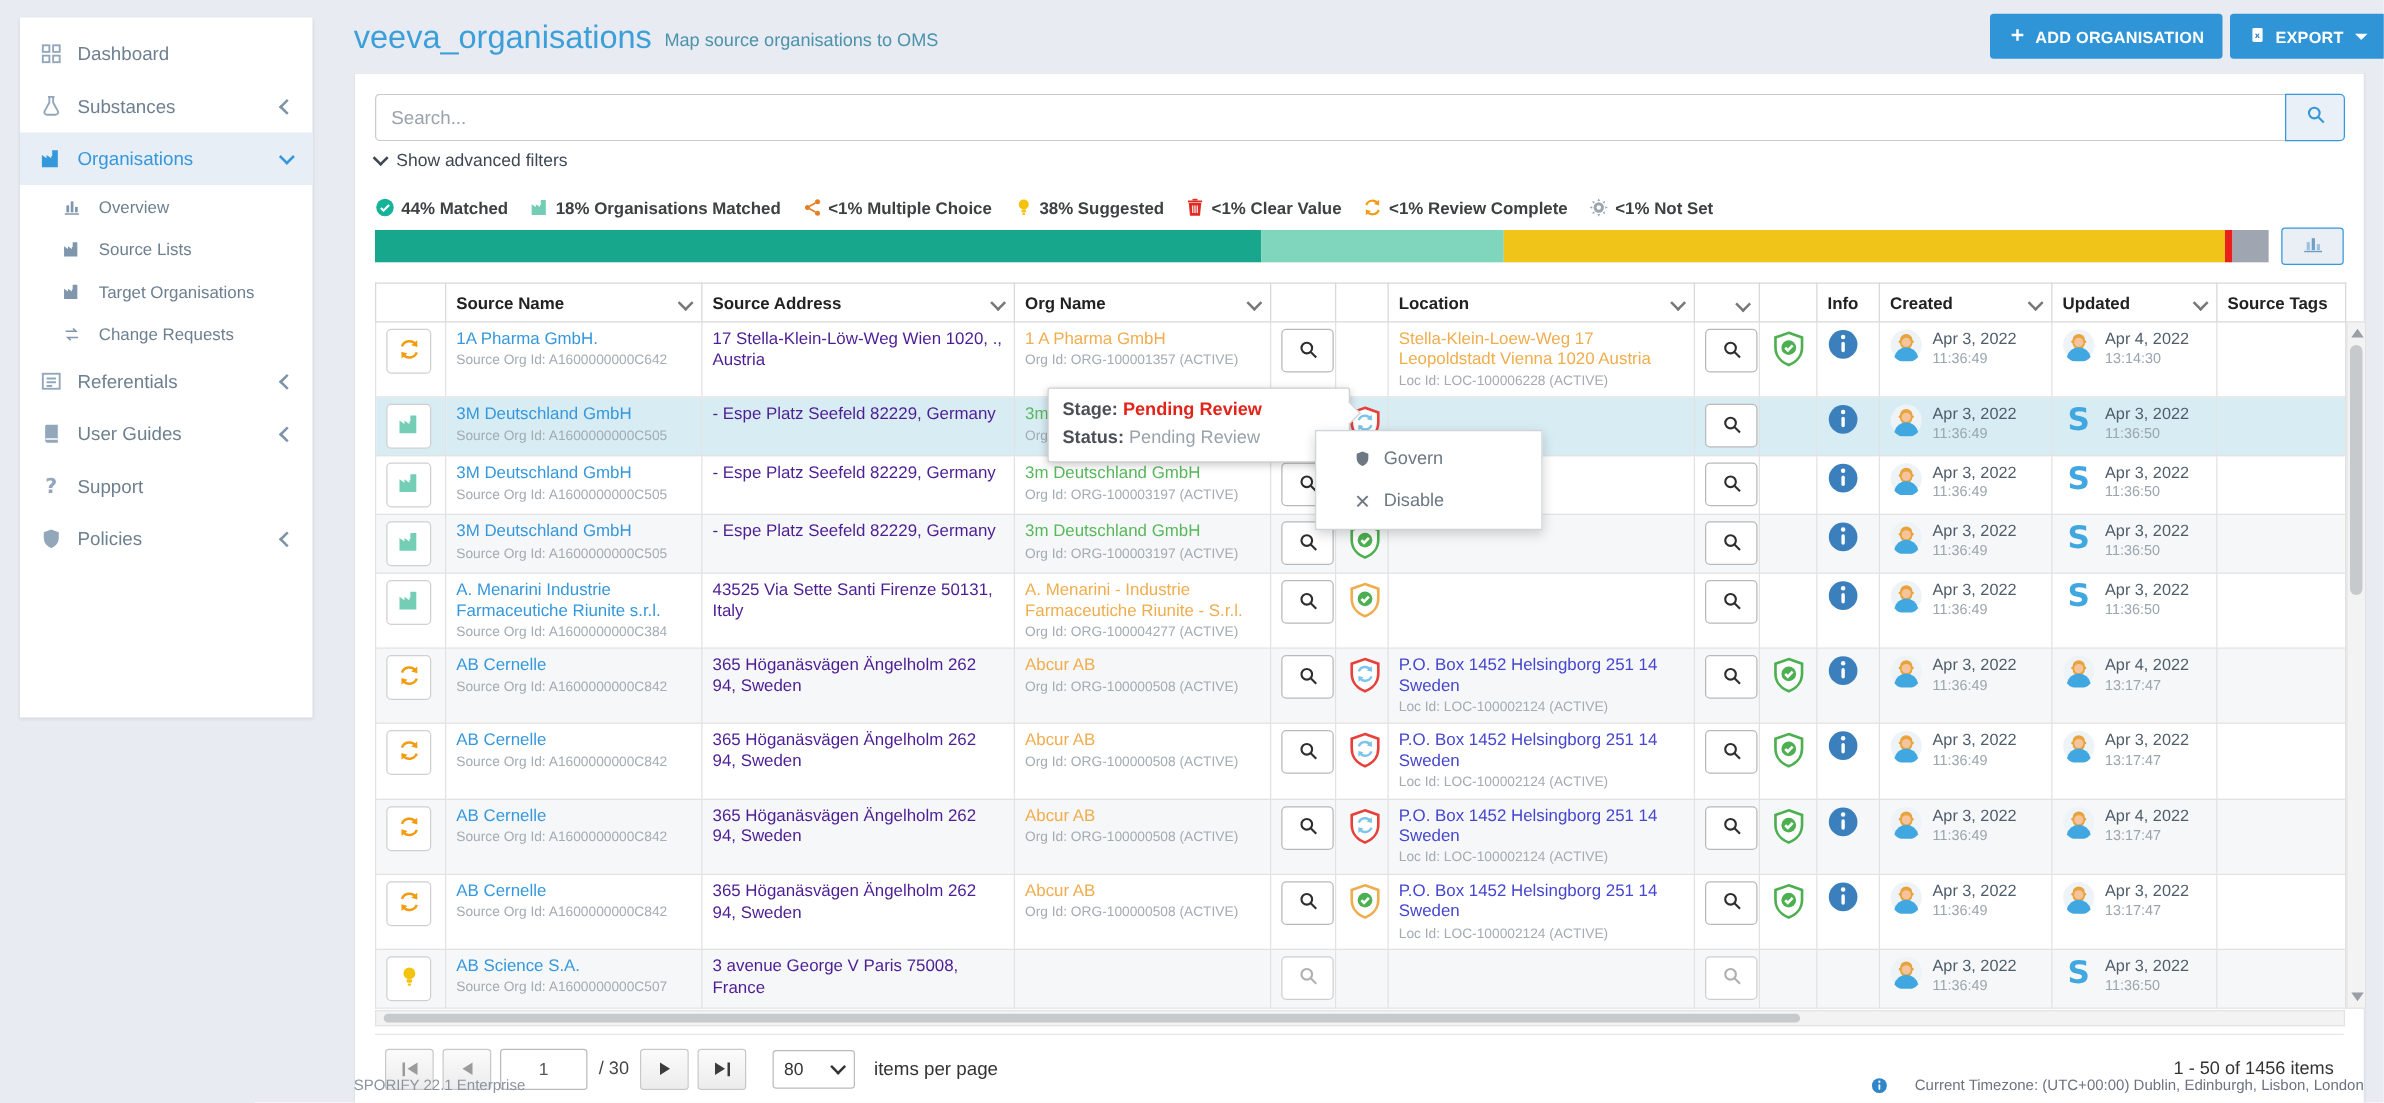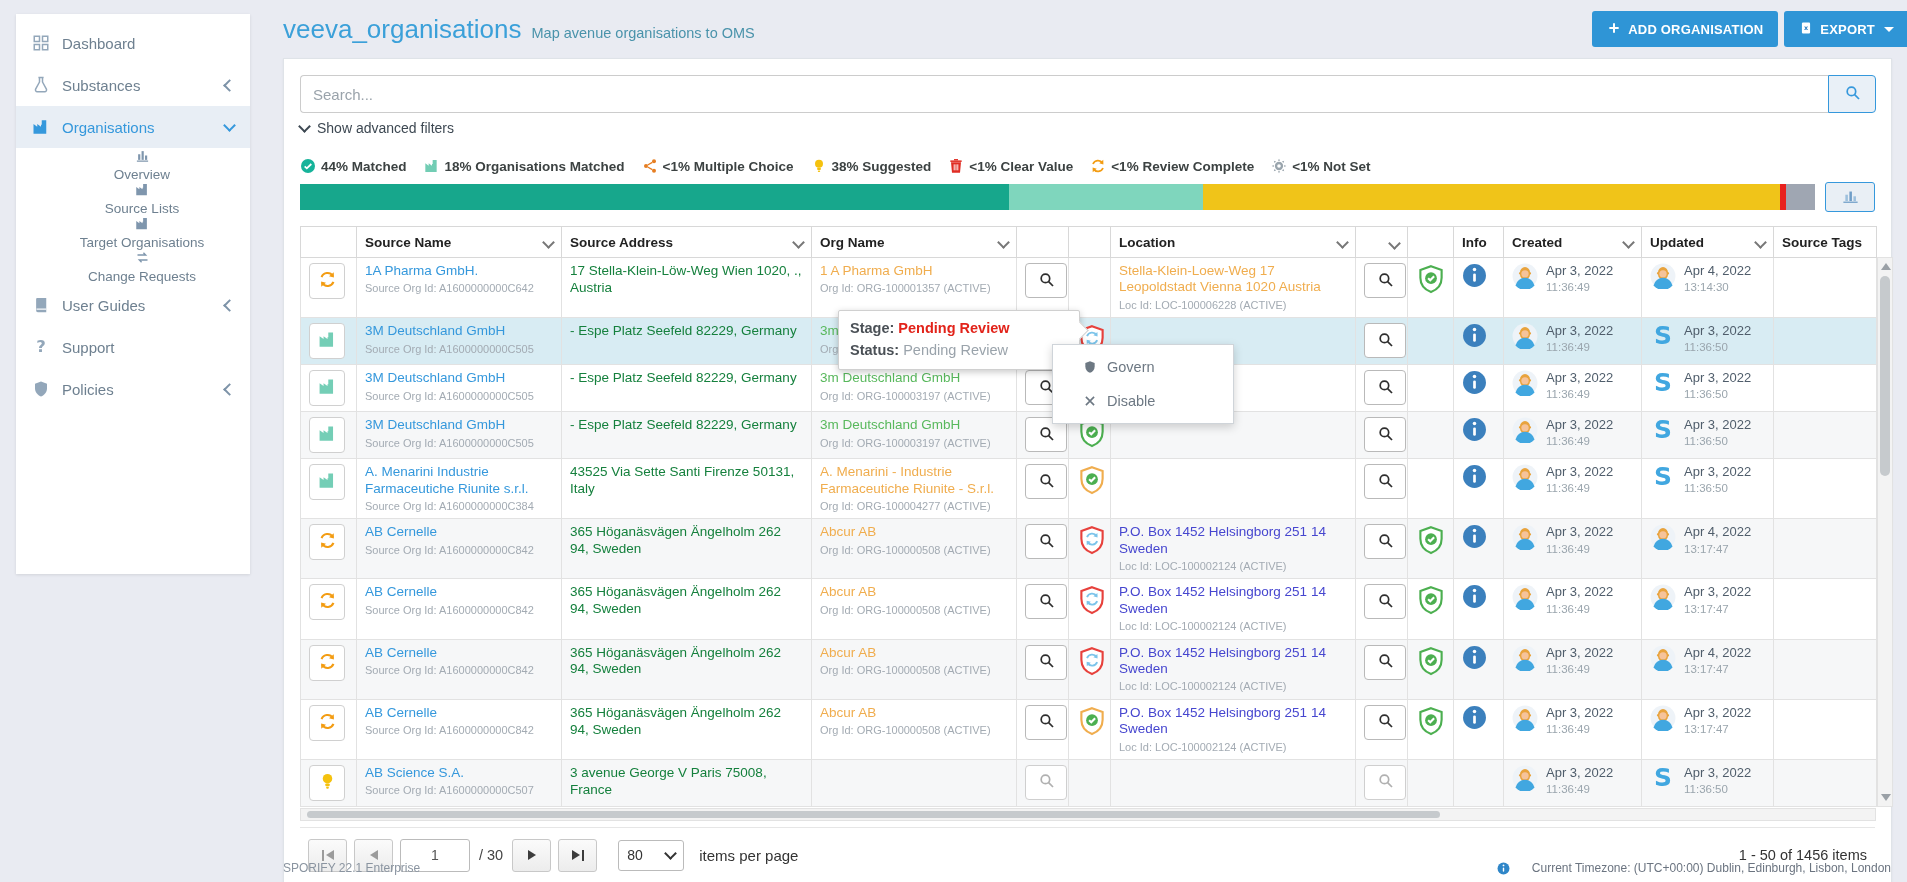--- a/index.html
+++ b/index.html
@@ -1,21 +1,21 @@
 <!DOCTYPE html>
 <html><head>
 <meta charset="utf-8">
 <style>
   html,body{margin:0;padding:0;}
   body{width:1907px;height:882px;overflow:hidden;background:#e9ebf2;font-family:"Liberation Sans",sans-serif;color:#333;position:relative;}
   .app{display:flex;padding-left:16px;}
   
   .sidebar{width:234px;flex:none;margin-top:14px;height:560px;background:#fff;box-shadow:0 1px 3px rgba(0,0,0,.10);padding-top:8px;box-sizing:border-box;}
   .side-item{display:flex;align-items:center;height:42px;padding:0 16px;gap:12px;color:#6e8090;font-size:15px;cursor:pointer;}
-  .side-item.sub{height:34px;padding-left:34px;font-size:13.5px;gap:4px;flex-direction:column;}
+  .side-item.sub{height:34px;padding-left:34px;font-size:13.5px;gap:14px;}
   .side-item.active{background:#e8eef5;color:#3598dc;}
   .si-icon{width:18px;height:18px;flex:none;display:inline-flex;}
   .side-item.sub .si-icon{width:15px;height:15px;}
   .si-icon svg{width:100%;height:100%;}
   .si-label{flex:1;white-space:nowrap;}
   .chev{width:7px;height:7px;flex:none;}
   .chev.left{border-left:2px solid #7d93a8;border-bottom:2px solid #7d93a8;transform:rotate(45deg);}
   .chev.down{border-right:2px solid #3598dc;border-bottom:2px solid #3598dc;transform:rotate(45deg);margin-top:-3px;}
   
   .main{flex:none;width:1626px;margin-left:33px;}
@@ -48,21 +48,21 @@
   .table-zone{margin-top:14px;position:relative;width:1593px;}
   table{border-collapse:collapse;table-layout:fixed;width:1576px;}
   th{border:1px solid #d8d8d8;padding:7px 8px;text-align:left;font-size:13.5px;color:#222;background:#fff;height:16px;}
   th .sort-chev{float:right;width:7px;height:7px;border-right:2px solid #777;border-bottom:2px solid #777;transform:rotate(45deg);margin-top:3px;}
   td{border:1px solid #e2e2e2;padding:5px 8px;vertical-align:top;font-size:13.5px;}
   tr.even td{background:#f6f7f8;}
   tr.hl td{background:#d8ecf3;}
   .link{line-height:1.22;}
   .c-blue{color:#3598dc;} .c-orange{color:#f0ad4e;} .c-green{color:#58b85c;} .c-purple{color:#4646cf;}
   .sub-id{font-size:11px;color:#a3abb3;margin-top:3px;line-height:1.2;}
-  .addr{color:#15803d;line-height:1.25;}
+  .addr{color:#4c1d95;line-height:1.25;}
   .row-icon-btn{width:34px;height:34px;border:1px solid #d0d0d0;border-radius:4px;background:#fff;display:flex;align-items:center;justify-content:center;cursor:pointer;}
   .row-icon-btn svg{width:19px;height:19px;}
   .q-btn{width:40px;height:33px;border:1px solid #b9b9b9;border-radius:4px;background:#fff;display:flex;align-items:center;justify-content:center;cursor:pointer;}
   .q-btn svg{width:17px;height:17px;}
   .q-btn.muted{border-color:#cfcfcf;}
   .shield-st{width:30px;height:32px;display:inline-flex;}
   .shield-st svg{width:100%;height:100%;}
   .info-ic{width:25px;height:25px;display:inline-flex;cursor:pointer;}
   .info-ic svg{width:100%;height:100%;}
   .date-cell{display:flex;gap:8px;align-items:flex-start;}
@@ -175,20 +175,30 @@
         <span class="si-icon">
           <svg viewBox="0 0 24 24" fill="none" stroke="#7f96ad" stroke-width="2.2">
             <path d="M4 8h13l-3.5-3.5M20 16H7l3.5 3.5"></path>
           </svg>
         </span>
         <span class="si-label">Change Requests</span>
       </div>
       <div class="side-item">
         <span class="si-icon">
           <svg viewBox="0 0 24 24">
+            <rect x="3" y="4" width="18" height="16" fill="none" stroke="#93a7ba" stroke-width="2"></rect>
+            <path d="M7 9h10M7 13h10M7 17h6" stroke="#93a7ba" stroke-width="2"></path>
+          </svg>
+        </span>
+        <span class="si-label">Referentials</span>
+        <span class="chev left"></span>
+      </div>
+      <div class="side-item">
+        <span class="si-icon">
+          <svg viewBox="0 0 24 24">
             <path d="M6 2.5h13v19H7.8A2.3 2.3 0 0 1 5.5 19V4A1.5 1.5 0 0 1 7 2.5z" fill="#93a7ba"></path>
             <path d="M6 17.5h13" stroke="#fff" stroke-width="1.6"></path>
           </svg>
         </span>
         <span class="si-label">User Guides</span>
         <span class="chev left"></span>
       </div>
       <div class="side-item">
         <span class="si-icon">
           <svg viewBox="0 0 24 24">
@@ -204,21 +214,21 @@
           </svg>
         </span>
         <span class="si-label">Policies</span>
         <span class="chev left"></span>
       </div>
     </aside>
 
   <div class="main">
     <div class="topbar">
       <span class="page-title">veeva_organisations</span>
-      <span class="page-subtitle">Map avenue organisations to OMS</span>
+      <span class="page-subtitle">Map source organisations to OMS</span>
       <div class="top-actions">
         <button class="btn">
           <span class="bi"><svg viewBox="0 0 24 24" width="14" height="14">
                 <path d="M12 4v16M4 12h16" stroke="#fff" stroke-width="3.4"></path>
               </svg></span>
           <span>ADD ORGANISATION</span>
         </button>
         <button class="btn">
           <span class="bi"><svg viewBox="0 0 24 24" width="14" height="14">
                 <rect x="5" y="2.5" width="14" height="19" rx="2" fill="#fff"></rect>

